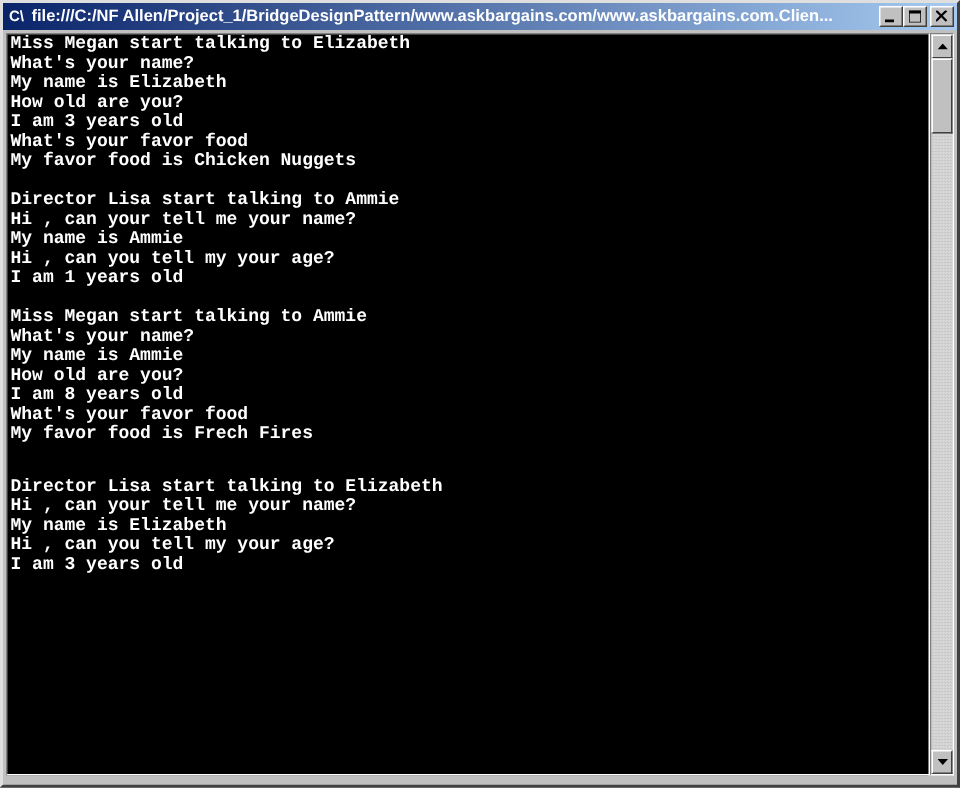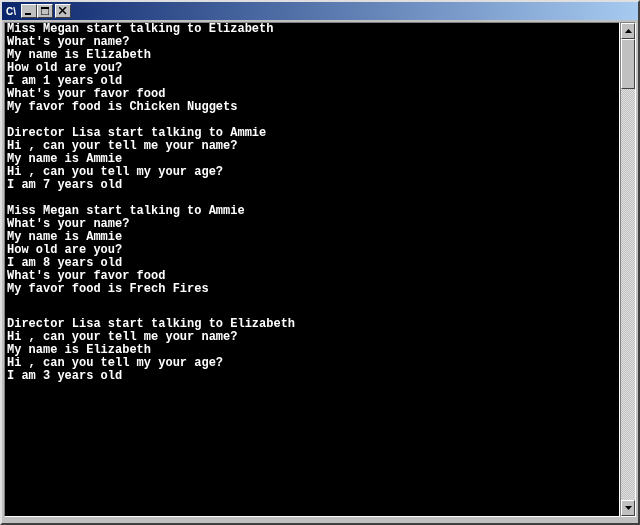--- a/index.html
+++ b/index.html
@@ -116,20 +116,21 @@
   }
   .block { margin-bottom: 13px; }
   .block:last-child { margin-bottom: 0; margin-top: 22px; }
 </style>
 </head>
 <body>
 
 <div class="window">
   <div class="titlebar">
     <div class="titlebar-icon">C\</div>
+    <div class="titlebar-text">file:///C:/NF Allen/Project_1/BridgeDesignPattern/www.askbargains.com/www.askbargains.com.Clien...</div>
     <div class="titlebar-buttons">
       <div class="tbtn">
         <svg width="8" height="8" viewBox="0 0 8 8">
             <rect x="0" y="6" width="6" height="2" fill="#000"></rect>
           </svg>
       </div>
       <div class="tbtn">
         <svg width="8" height="8" viewBox="0 0 8 8">
             <rect x="0" y="0" width="8" height="8" fill="none" stroke="#000" stroke-width="1"></rect>
             <rect x="0" y="0" width="8" height="2" fill="#000"></rect>
@@ -141,27 +142,27 @@
             <line x1="7" y1="0" x2="0" y2="7" stroke="#000" stroke-width="1.5"></line>
           </svg>
       </div>
     </div>
   </div>
   <div class="client-area">
     <div class="console" id="console"><div class="block">Miss Megan start talking to Elizabeth
 What's your name?
 My name is Elizabeth
 How old are you?
-I am 1 years old
+I am 3 years old
 What's your favor food
 My favor food is Chicken Nuggets</div><div class="block">Director Lisa start talking to Ammie
 Hi , can your tell me your name?
 My name is Ammie
 Hi , can you tell my your age?
-I am 7 years old</div><div class="block">Miss Megan start talking to Ammie
+I am 1 years old</div><div class="block">Miss Megan start talking to Ammie
 What's your name?
 My name is Ammie
 How old are you?
 I am 8 years old
 What's your favor food
 My favor food is Frech Fires</div><div class="block">Director Lisa start talking to Elizabeth
 Hi , can your tell me your name?
 My name is Elizabeth
 Hi , can you tell my your age?
 I am 3 years old</div></div>

